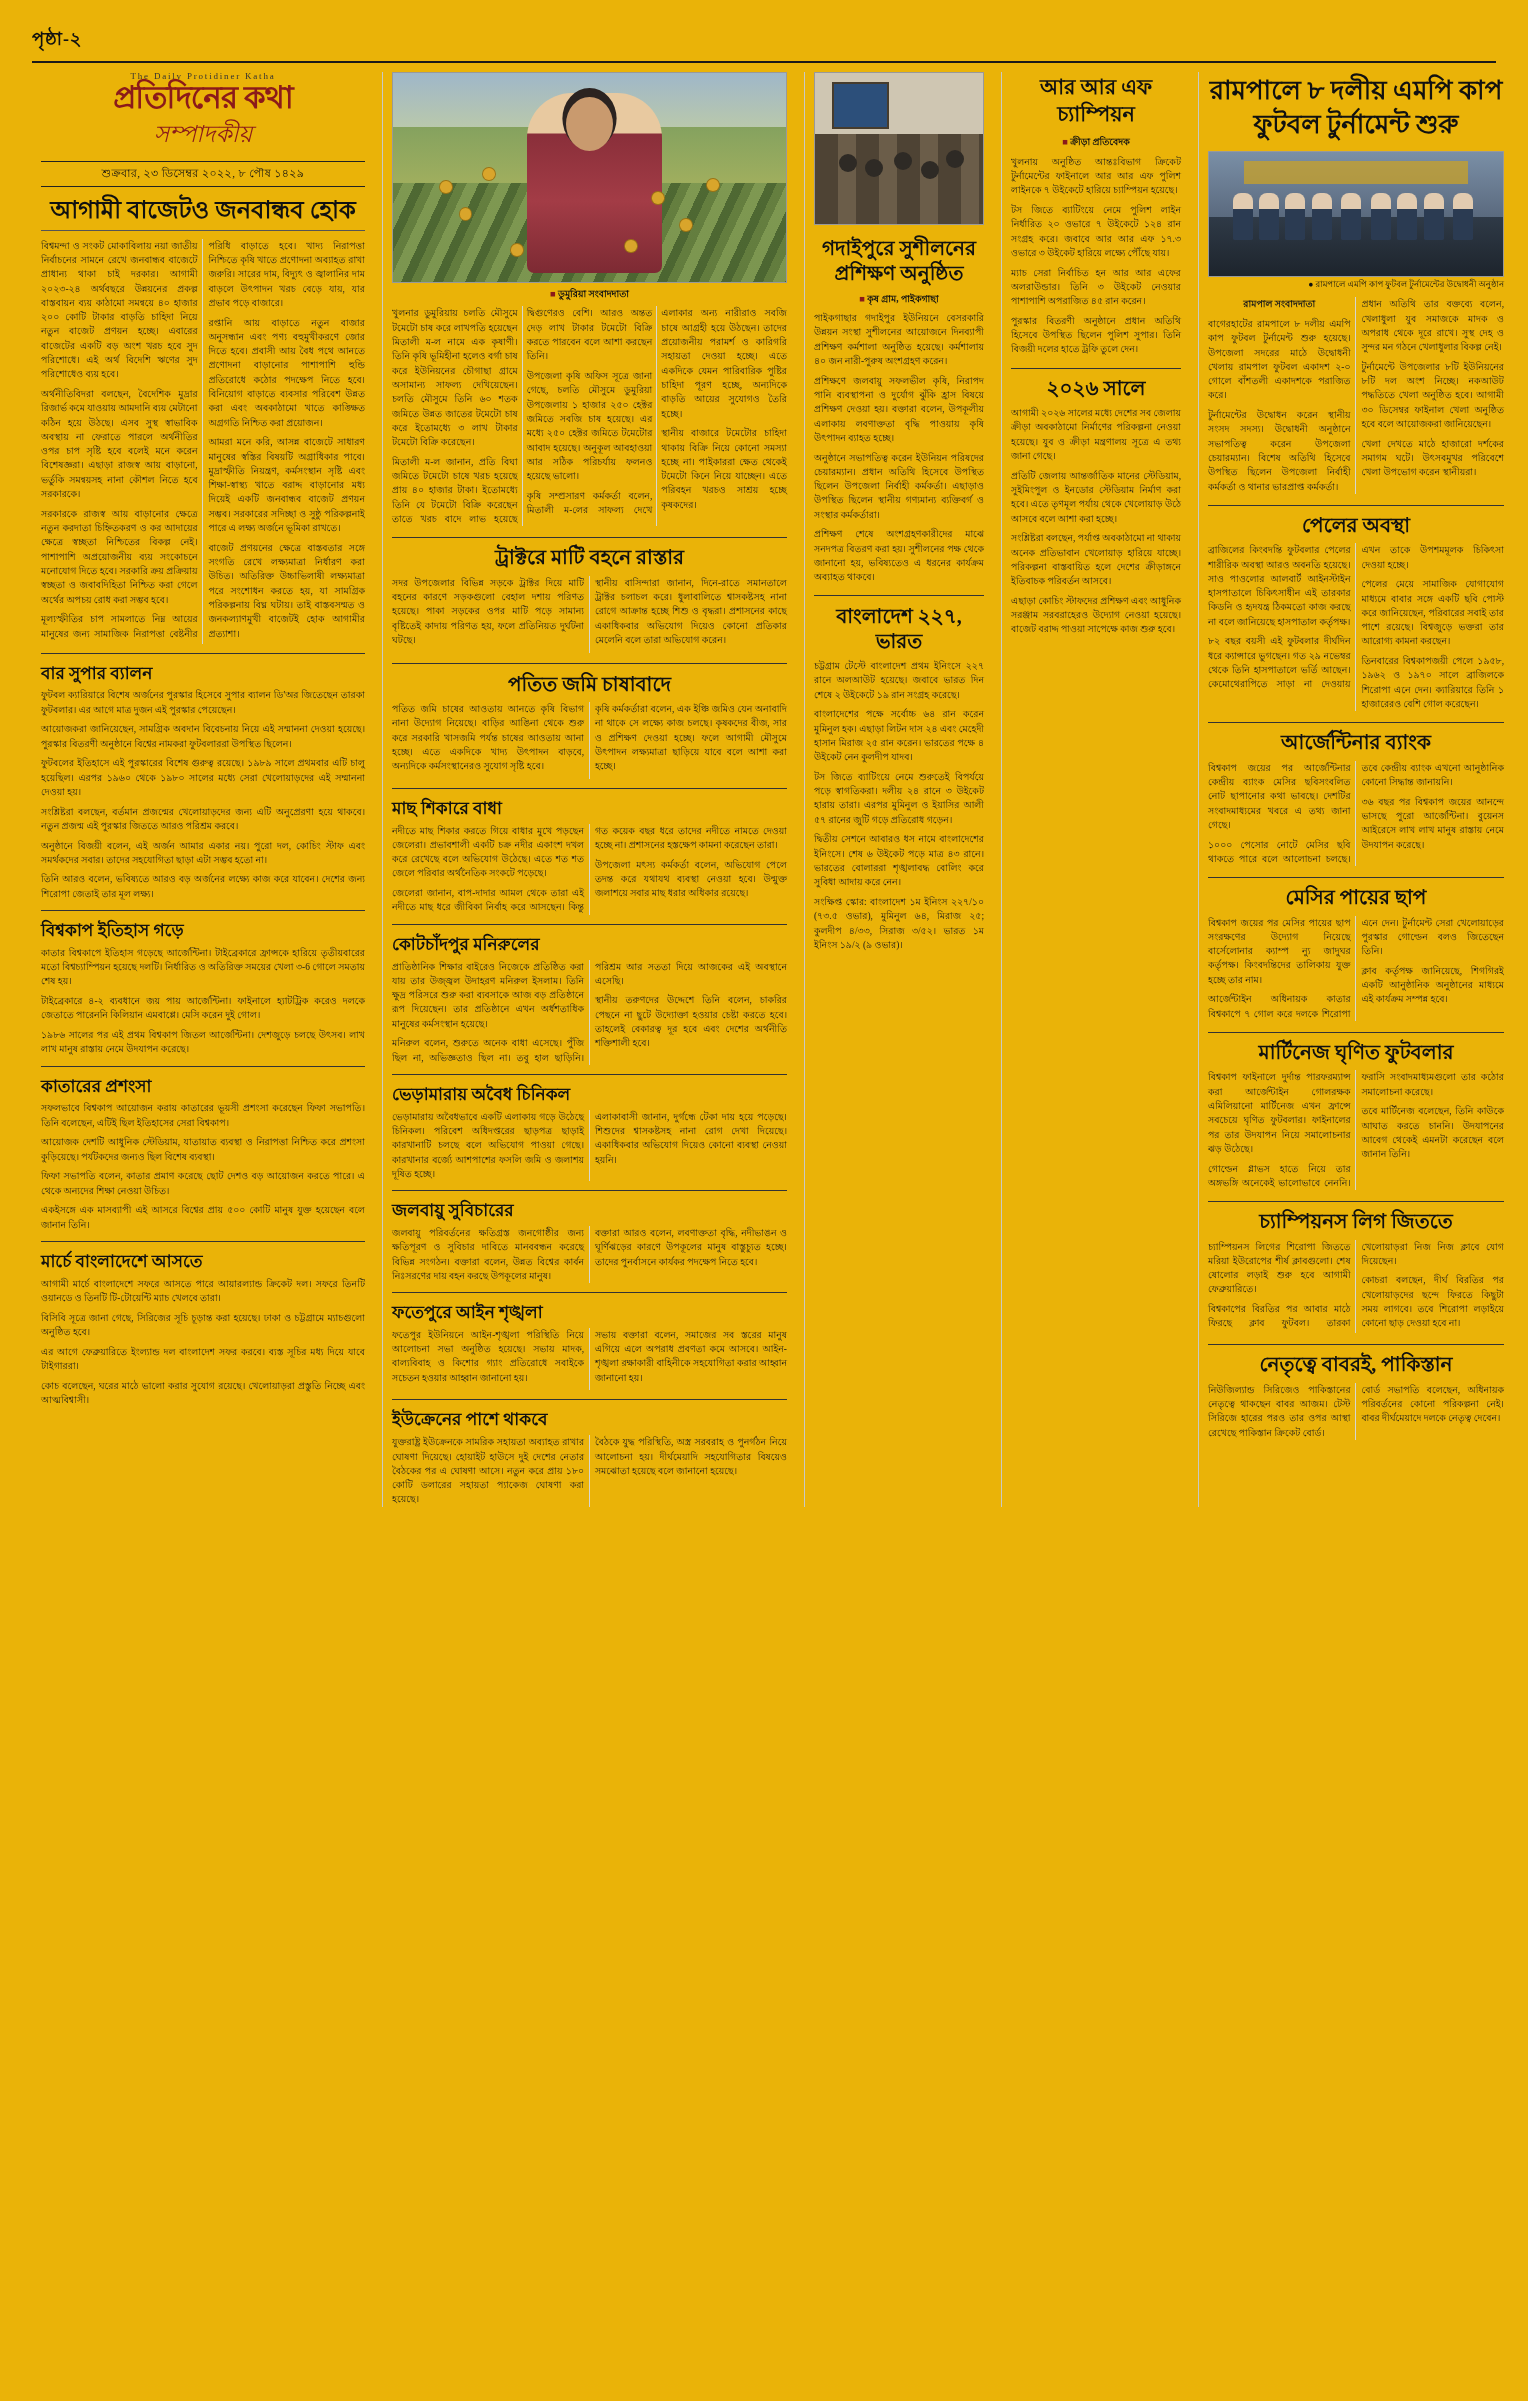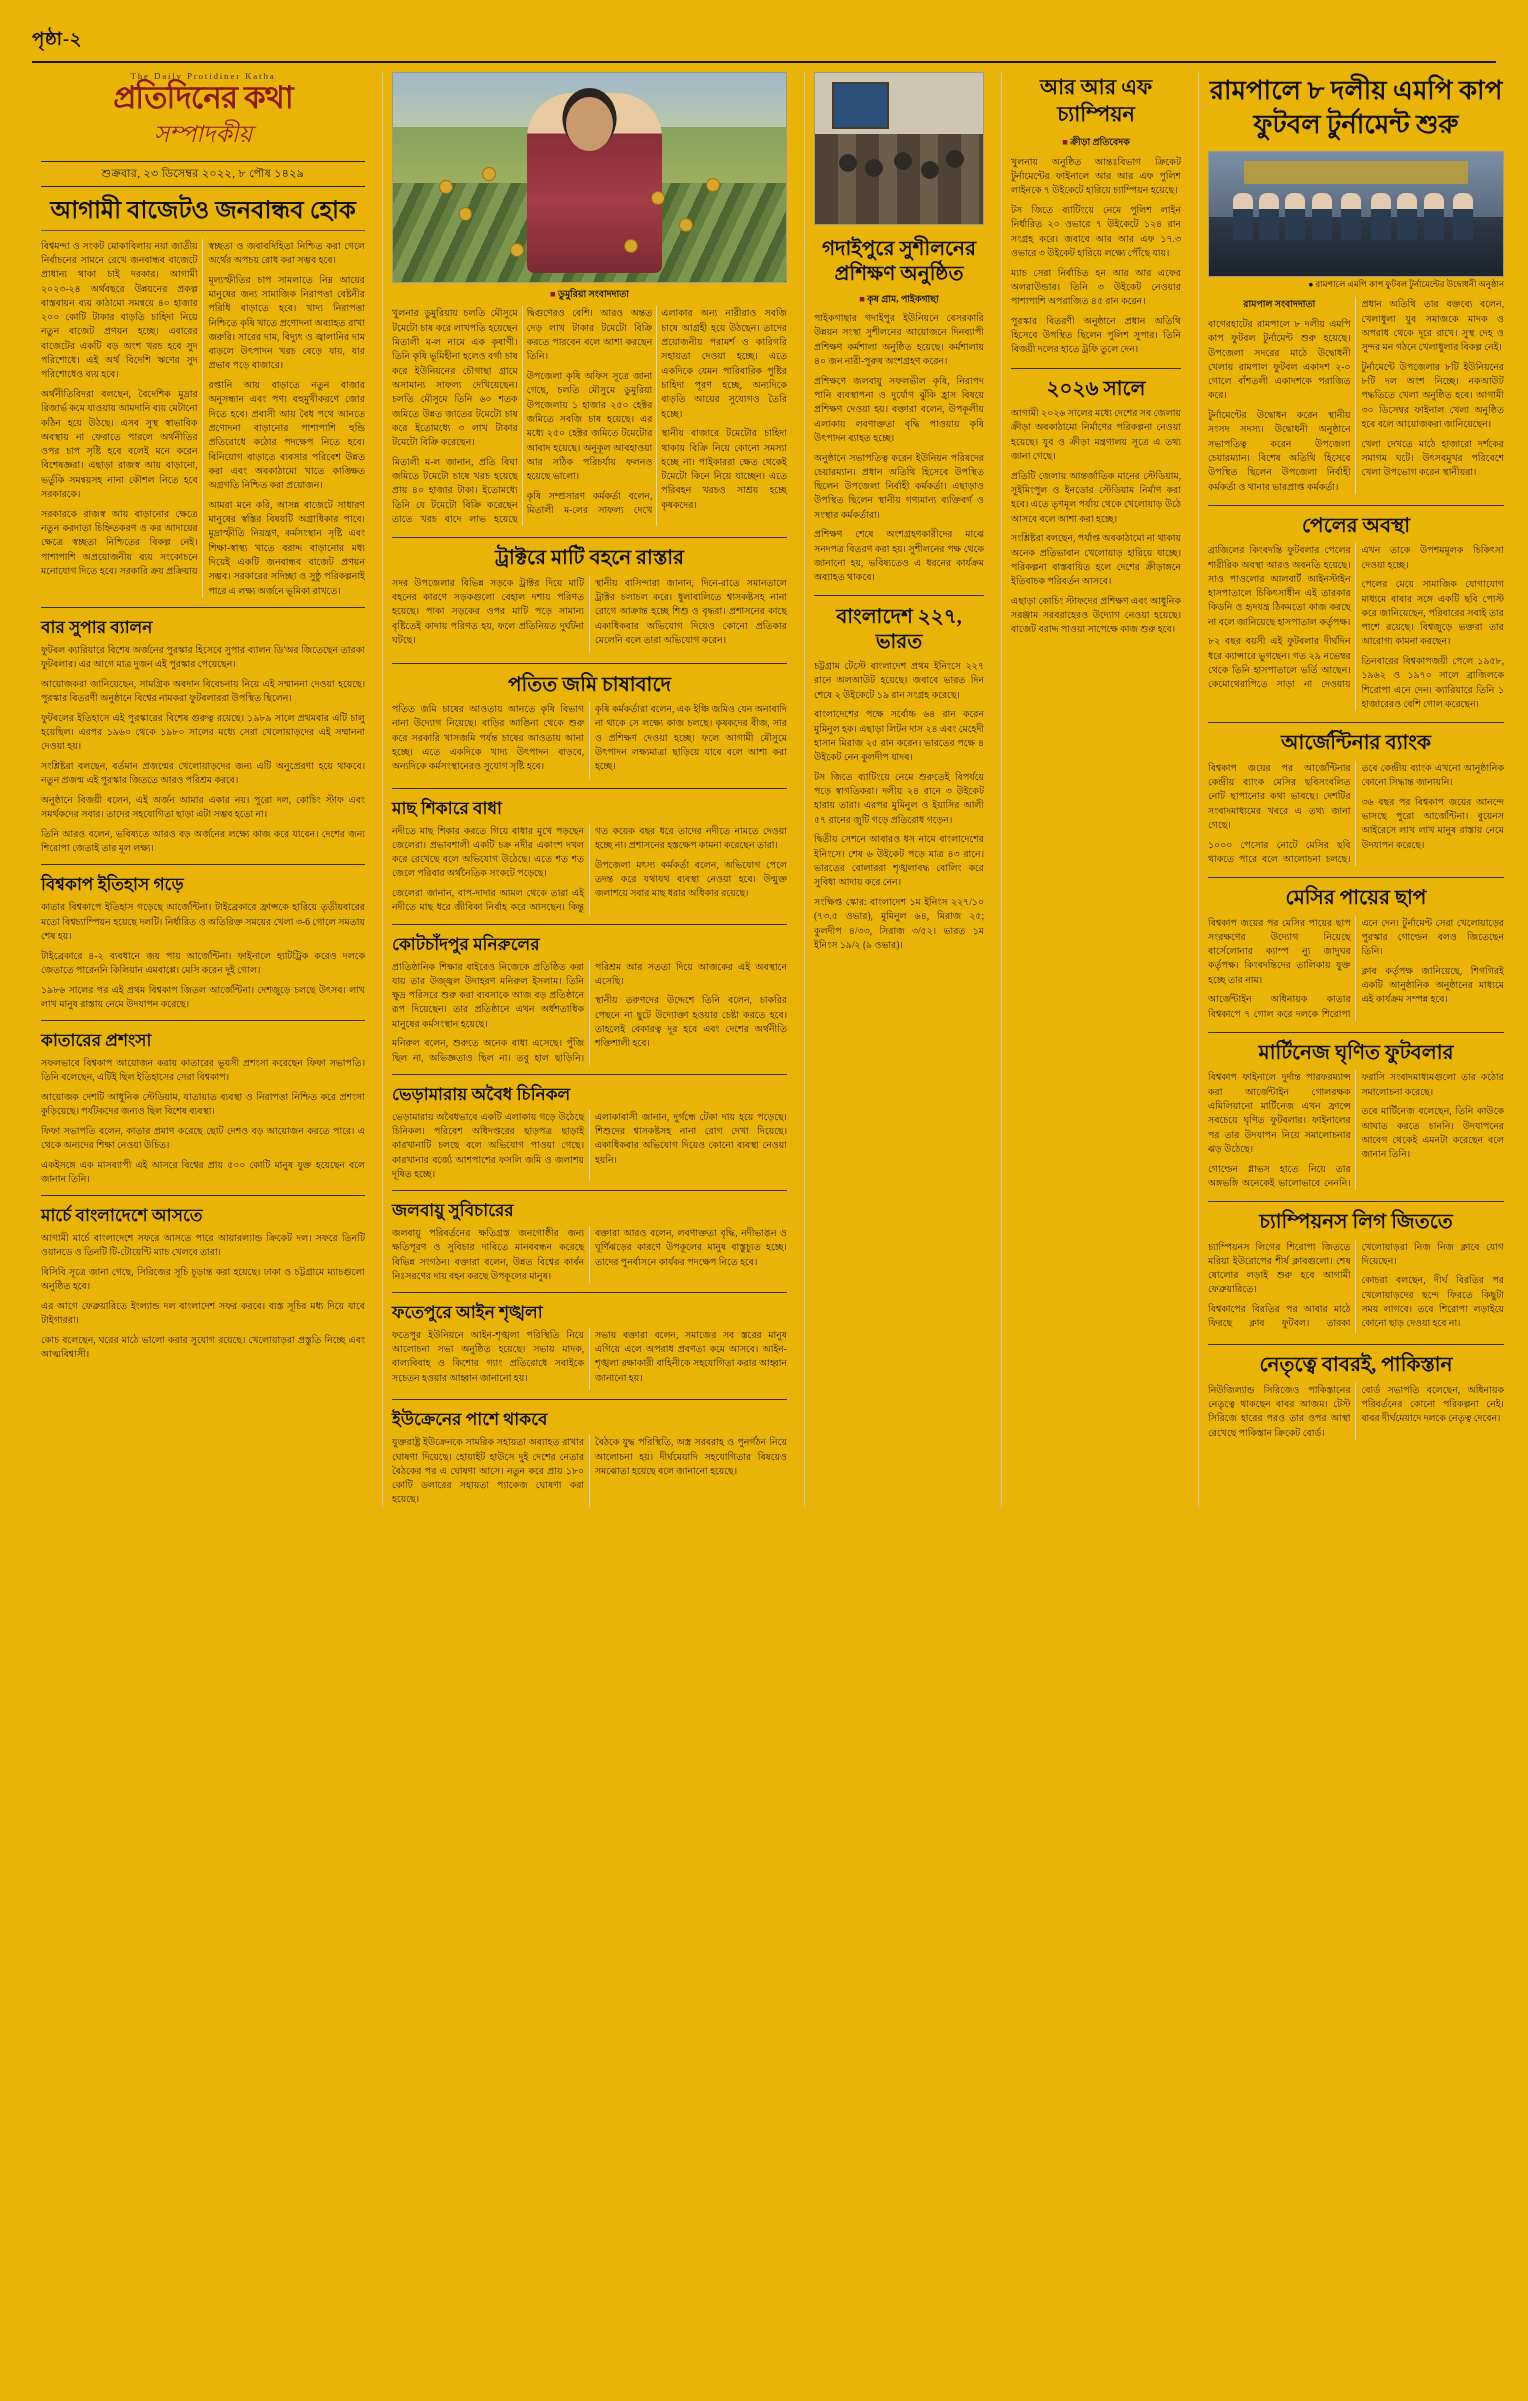--- a/index.html
+++ b/index.html
@@ -156,20 +156,21 @@
 
       <h1 class="editorial-head">আগামী বাজেটও জনবান্ধব হোক</h1>
 
       <div class="two-col">
         <p class="body">বিশ্বমন্দা ও সংকট মোকাবিলায় নয়া জাতীয় নির্বাচনের সামনে রেখে জনবান্ধব বাজেটে প্রাধান্য থাকা চাই দরকার। আগামী ২০২৩-২৪ অর্থবছরে উন্নয়নের প্রকল্প বাস্তবায়ন ব্যয় কাঠামো সমন্বয়ে ৪০ হাজার ২০০ কোটি টাকার বাড়তি চাহিদা নিয়ে নতুন বাজেট প্রণয়ন হচ্ছে। এবারের বাজেটের একটি বড় অংশ খরচ হবে সুদ পরিশোধে। এই অর্থ বিদেশি ঋণের সুদ পরিশোধেও ব্যয় হবে।</p>
         <p class="body">অর্থনীতিবিদরা বলছেন, বৈদেশিক মুদ্রার রিজার্ভ কমে যাওয়ায় আমদানি ব্যয় মেটানো কঠিন হয়ে উঠছে। এসব সুস্থ স্বাভাবিক অবস্থায় না ফেরাতে পারলে অর্থনীতির ওপর চাপ সৃষ্টি হবে বলেই মনে করেন বিশেষজ্ঞরা। এছাড়া রাজস্ব আয় বাড়ানো, ভর্তুকি সমন্বয়সহ নানা কৌশল নিতে হবে সরকারকে।</p>
         <p class="body">সরকারকে রাজস্ব আয় বাড়ানোর ক্ষেত্রে নতুন করদাতা চিহ্নিতকরণ ও কর আদায়ের ক্ষেত্রে স্বচ্ছতা নিশ্চিতের বিকল্প নেই। পাশাপাশি অপ্রয়োজনীয় ব্যয় সংকোচনে মনোযোগ দিতে হবে। সরকারি ক্রয় প্রক্রিয়ায় স্বচ্ছতা ও জবাবদিহিতা নিশ্চিত করা গেলে অর্থের অপচয় রোধ করা সম্ভব হবে।</p>
         <p class="body">মূল্যস্ফীতির চাপ সামলাতে নিম্ন আয়ের মানুষের জন্য সামাজিক নিরাপত্তা বেষ্টনীর পরিধি বাড়াতে হবে। খাদ্য নিরাপত্তা নিশ্চিতে কৃষি খাতে প্রণোদনা অব্যাহত রাখা জরুরি। সারের দাম, বিদ্যুৎ ও জ্বালানির দাম বাড়লে উৎপাদন খরচ বেড়ে যায়, যার প্রভাব পড়ে বাজারে।</p>
         <p class="body">রপ্তানি আয় বাড়াতে নতুন বাজার অনুসন্ধান এবং পণ্য বহুমুখীকরণে জোর দিতে হবে। প্রবাসী আয় বৈধ পথে আনতে প্রণোদনা বাড়ানোর পাশাপাশি হুন্ডি প্রতিরোধে কঠোর পদক্ষেপ নিতে হবে। বিনিয়োগ বাড়াতে ব্যবসার পরিবেশ উন্নত করা এবং অবকাঠামো খাতে কাঙ্ক্ষিত অগ্রগতি নিশ্চিত করা প্রয়োজন।</p>
         <p class="body">আমরা মনে করি, আসন্ন বাজেটে সাধারণ মানুষের স্বস্তির বিষয়টি অগ্রাধিকার পাবে। মুদ্রাস্ফীতি নিয়ন্ত্রণ, কর্মসংস্থান সৃষ্টি এবং শিক্ষা-স্বাস্থ্য খাতে বরাদ্দ বাড়ানোর মধ্য দিয়েই একটি জনবান্ধব বাজেট প্রণয়ন সম্ভব। সরকারের সদিচ্ছা ও সুষ্ঠু পরিকল্পনাই পারে এ লক্ষ্য অর্জনে ভূমিকা রাখতে।</p>
+        <p class="body">বাজেট প্রণয়নের ক্ষেত্রে বাস্তবতার সঙ্গে সংগতি রেখে লক্ষ্যমাত্রা নির্ধারণ করা উচিত। অতিরিক্ত উচ্চাভিলাষী লক্ষ্যমাত্রা পরে সংশোধন করতে হয়, যা সামগ্রিক পরিকল্পনায় বিঘ্ন ঘটায়। তাই বাস্তবসম্মত ও জনকল্যাণমুখী বাজেটই হোক আগামীর প্রত্যাশা।</p>
       </div>
 
       <h3 class="small-head">বার সুপার ব্যালন</h3>
       <div>
         <p class="body">ফুটবল ক্যারিয়ারে বিশেষ অর্জনের পুরস্কার হিসেবে সুপার ব্যালন ডি'অর জিতেছেন তারকা ফুটবলার। এর আগে মাত্র দুজন এই পুরস্কার পেয়েছেন।</p>
         <p class="body">আয়োজকরা জানিয়েছেন, সামগ্রিক অবদান বিবেচনায় নিয়ে এই সম্মাননা দেওয়া হয়েছে। পুরস্কার বিতরণী অনুষ্ঠানে বিশ্বের নামকরা ফুটবলাররা উপস্থিত ছিলেন।</p>
         <p class="body">ফুটবলের ইতিহাসে এই পুরস্কারের বিশেষ গুরুত্ব রয়েছে। ১৯৮৯ সালে প্রথমবার এটি চালু হয়েছিল। এরপর ১৯৬০ থেকে ১৯৮০ সালের মধ্যে সেরা খেলোয়াড়দের এই সম্মাননা দেওয়া হয়।</p>
         <p class="body">সংশ্লিষ্টরা বলছেন, বর্তমান প্রজন্মের খেলোয়াড়দের জন্য এটি অনুপ্রেরণা হয়ে থাকবে। নতুন প্রজন্ম এই পুরস্কার জিততে আরও পরিশ্রম করবে।</p>
         <p class="body">অনুষ্ঠানে বিজয়ী বলেন, এই অর্জন আমার একার নয়। পুরো দল, কোচিং স্টাফ এবং সমর্থকদের সবার। তাদের সহযোগিতা ছাড়া এটা সম্ভব হতো না।</p>
         <p class="body">তিনি আরও বলেন, ভবিষ্যতে আরও বড় অর্জনের লক্ষ্যে কাজ করে যাবেন। দেশের জন্য শিরোপা জেতাই তার মূল লক্ষ্য।</p>

